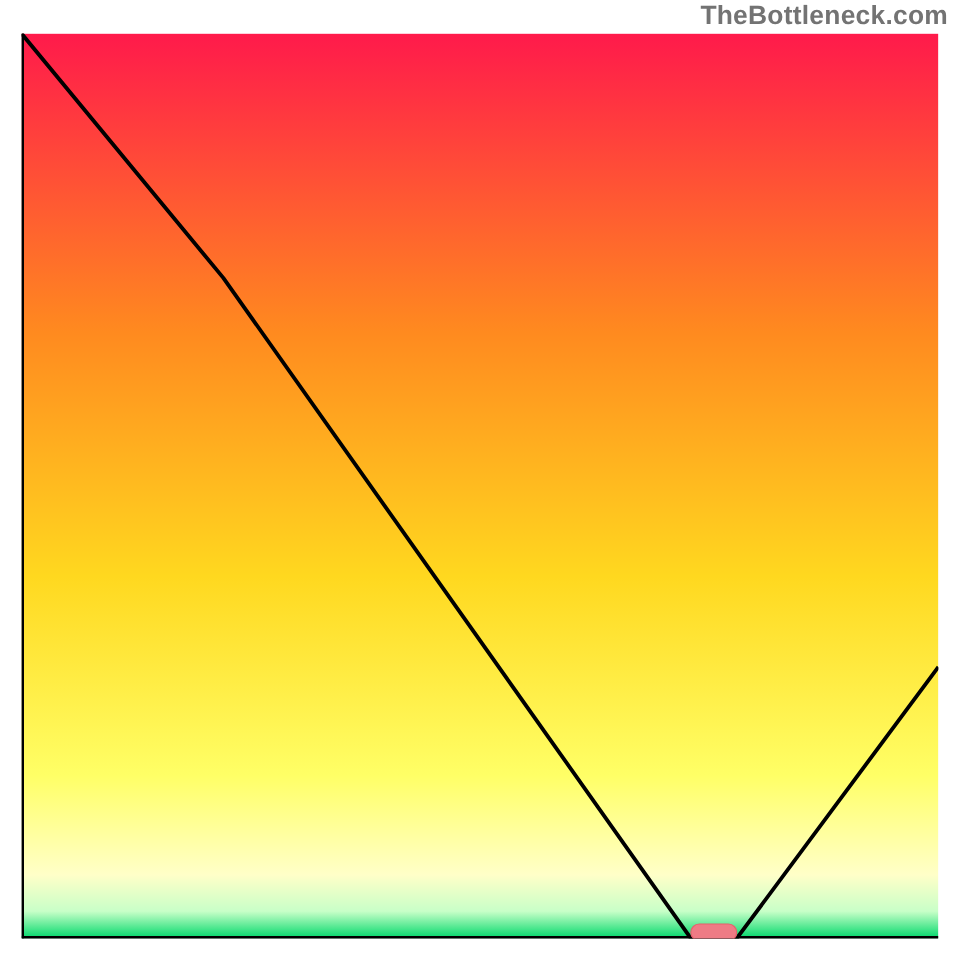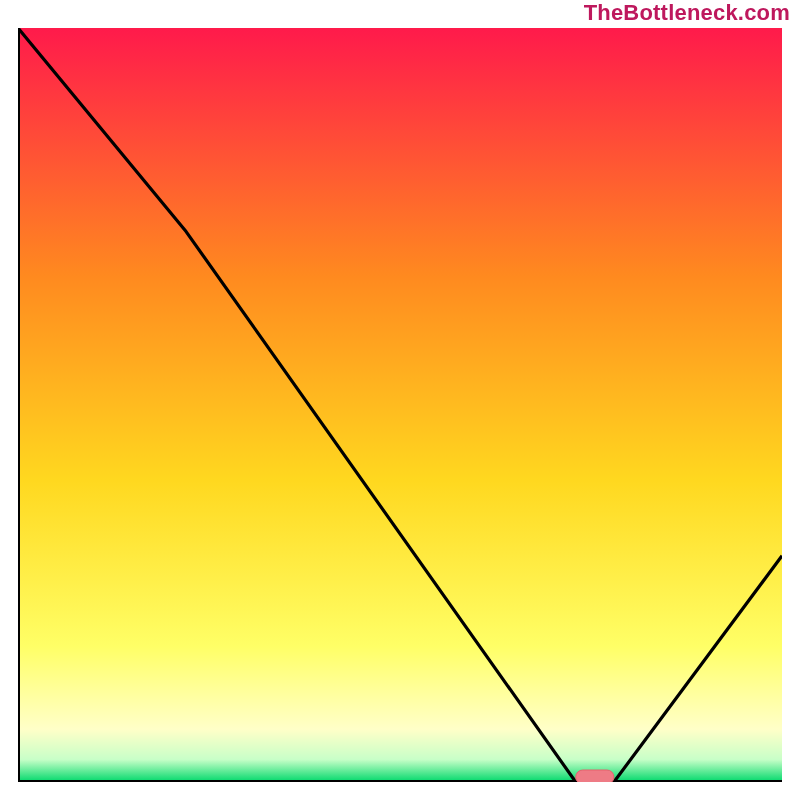--- a/index.html
+++ b/index.html
@@ -15,21 +15,21 @@
     position: relative;
     width: 800px;
     height: 800px;
   }
   .watermark {
     position: absolute;
     top: 0;
     right: 10px;
     font-size: 22px;
     font-weight: 600;
-    color: #be185d;
+    color: #737373;
     letter-spacing: 0.2px;
   }
   .plot {
     position: absolute;
     left: 18px;
     top: 28px;
     width: 764px;
     height: 754px;
   }
   .plot svg {

